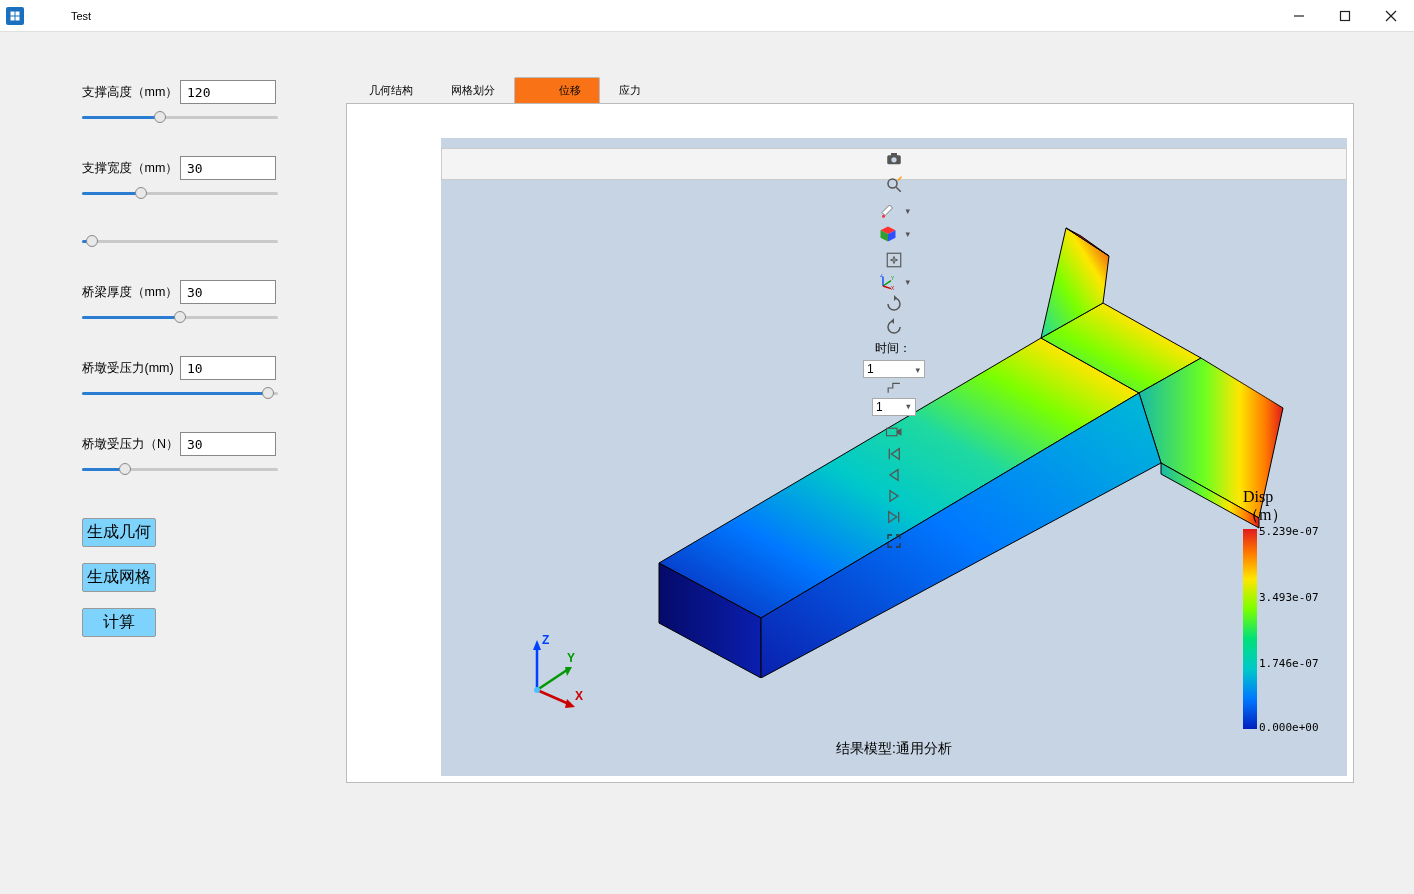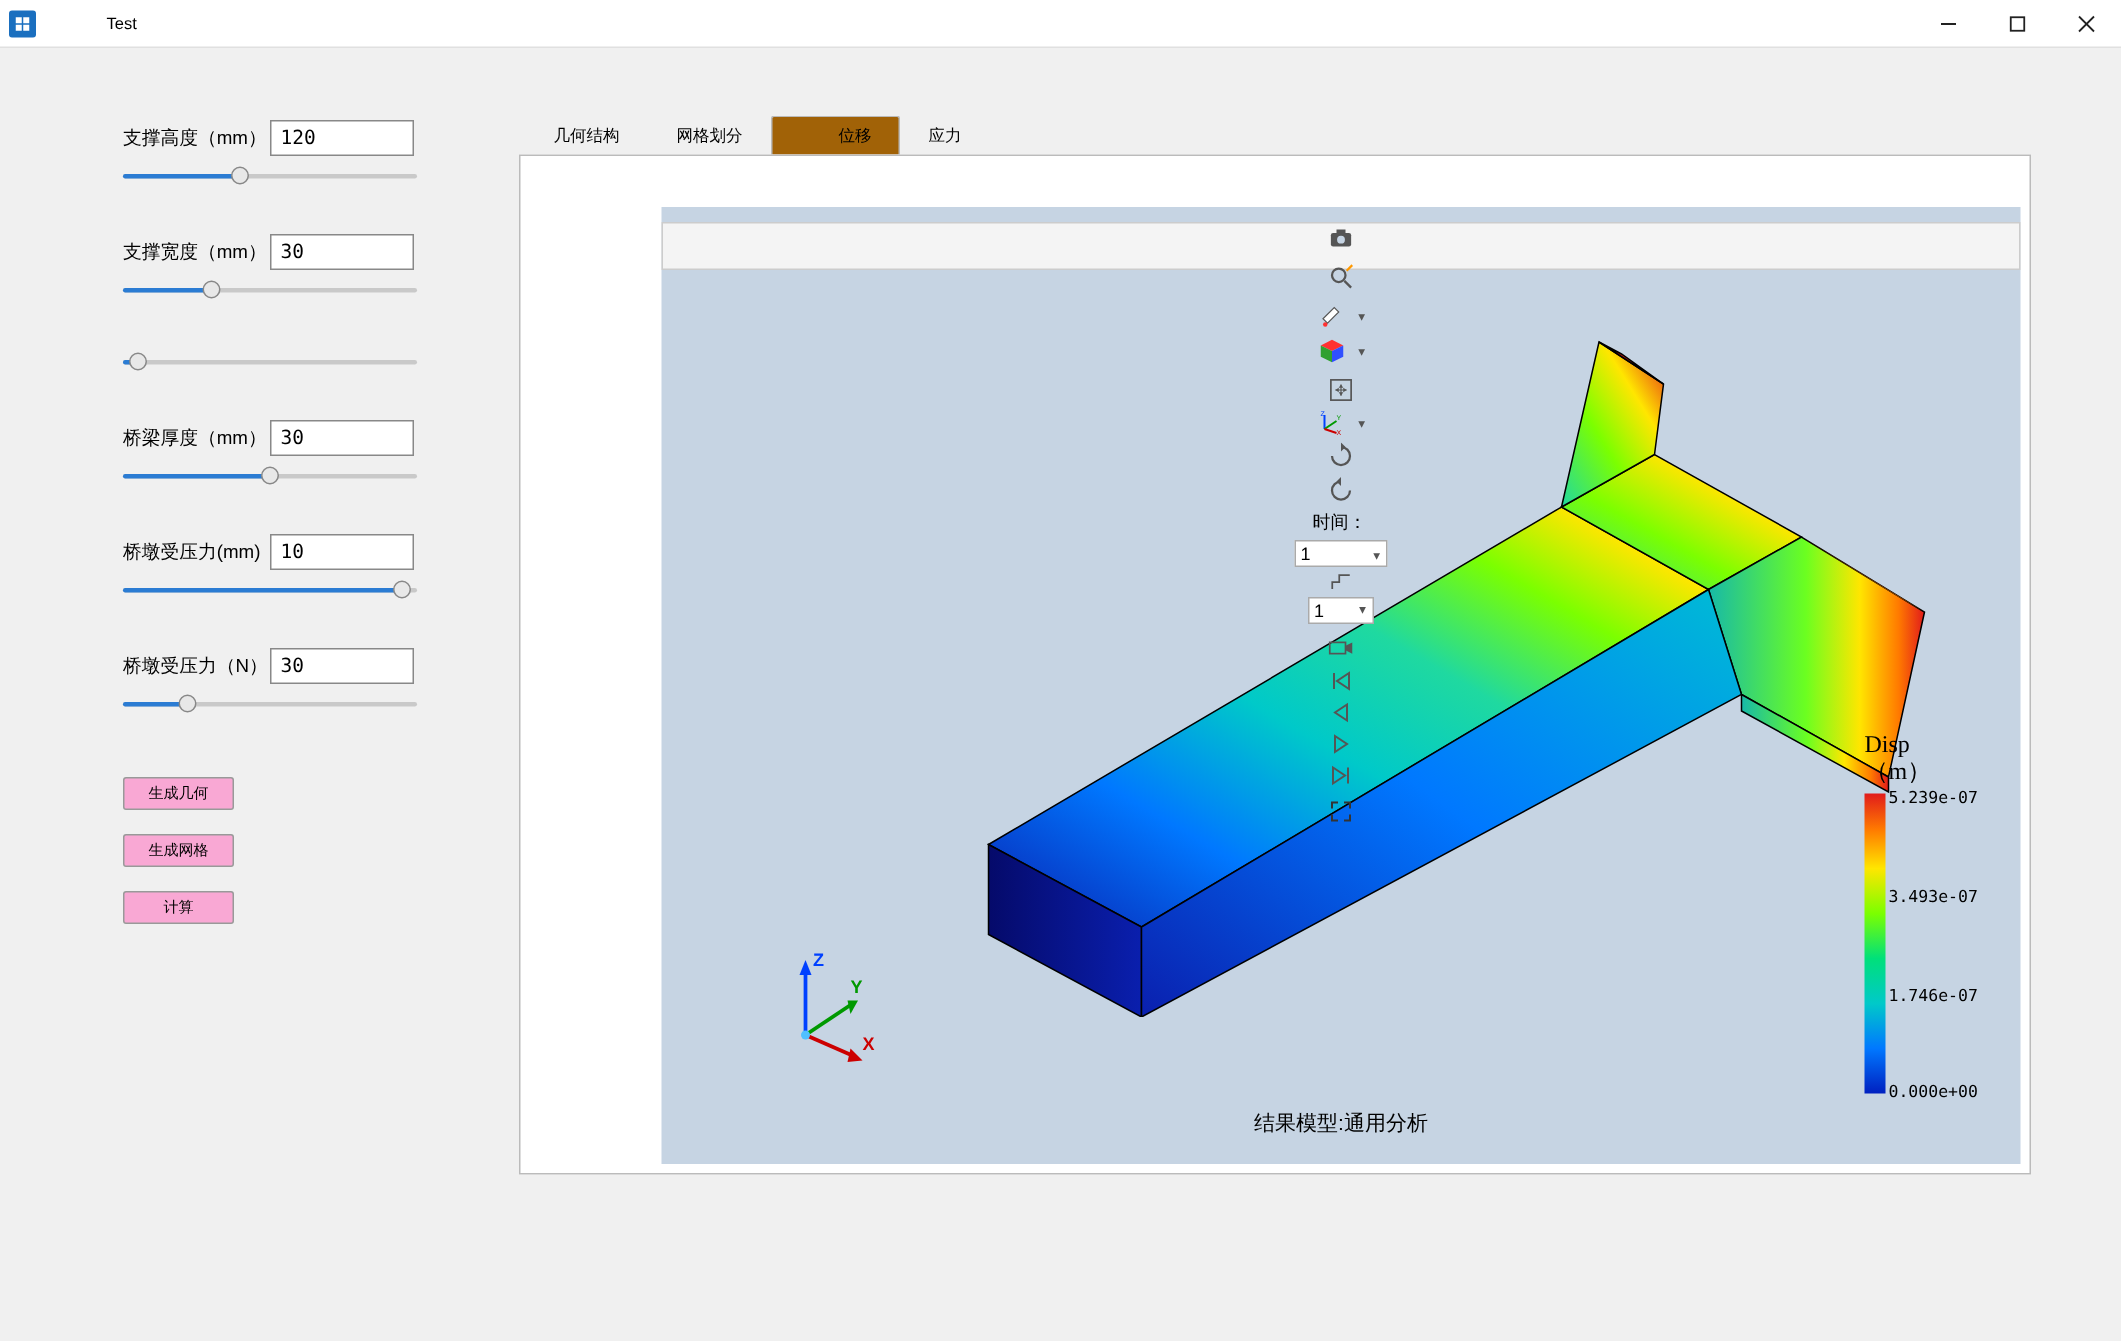--- a/index.html
+++ b/index.html
@@ -14,25 +14,25 @@
 .sidebar { width: 346px; padding: 48px 60px 0 82px; }
 .param-row { margin-bottom: 30px; }
 .param-top { display: flex; align-items: center; }
 .param-label { width: 98px; font-size: 12.5px; }
 .param-input { width: 96px; height: 24px; border: 1px solid #888; font-family: monospace; font-size: 13px; padding: 2px 6px; background:#fff;}
 .slider { position: relative; height: 18px; margin-top: 4px; width: 196px;}
 .slider-track { position: absolute; top: 8px; left: 0; right: 0; height: 3px; background: #c9c9c9; border-radius: 2px; }
 .slider-fill { position: absolute; top: 8px; left: 0; height: 3px; background: #2b7cd3; border-radius:2px;}
 .slider-thumb { position: absolute; top: 3px; width: 12px; height: 12px; background: #e8e8e8; border: 1px solid #888; border-radius: 50%; margin-left:-6px;}
 .action-buttons { margin-top: 40px; }
-.action-buttons button { display: block; min-width: 74px; padding: 3px 0; margin-bottom: 16px; background: #f9a8d4; border: 1px solid #999; font-size: 10px; font-family: inherit; border-radius:2px;}
+.action-buttons button { display: block; min-width: 74px; padding: 3px 0; margin-bottom: 16px; background: #7dd3fc; border: 1px solid #999; font-size: 16px; font-family: inherit; border-radius:2px;}
 .content { flex: 1; padding-top: 44px; padding-right: 60px;}
 .tabs { display: flex; margin-left: 4px; }
 .tab { padding: 5px 18px; font-size: 11px; cursor: pointer; border: 1px solid transparent; position:relative; top:1px;font-family:Liberation Serif, serif;}
-.tab.active { background: #a16207; border: 1px solid #bbb; border-bottom: 1px solid #fff; border-radius:2px 2px 0 0;padding-left:44px;}
+.tab.active { background: #f97316; border: 1px solid #bbb; border-bottom: 1px solid #fff; border-radius:2px 2px 0 0;padding-left:44px;}
 .viewer { border: 1px solid #bbb; background: #fff; height: 680px; position: relative; }
 .viewer-inner { position: absolute; left: 94px; right: 6px; top: 34px; bottom: 6px; background: #c6d4e3; }
 .toolbar { position: absolute; left: 94px; right: 6px; top: 44px; height: 32px; background: #f4f4f4; border: 1px solid #ccc; display: flex; align-items: center; padding: 0 4px; gap: 3px; z-index:2;flex-direction:column;}
 .tool-btn { width: 26px; height: 26px; display:flex; align-items:center; justify-content:center; border:1px solid transparent;}
 .tool-btn.dd { width: 38px; justify-content: flex-start; padding-left:3px; position:relative;}
 .tool-btn.dd::after{content:"▾"; font-size:9px; position:absolute; right:2px; color:#555;}
 .tool-sep { width: 1px; height: 24px; background: #ccc; margin: 0 4px; }
 .time-label { font-size: 12px; margin: 0 6px 0 4px; }
 .time-select { width: 62px; height: 22px; border: 1px solid #aaa; font-size: 12px; background:#fff; padding: 1px 3px; position:relative;}
 .time-select::after{content:"▾"; font-size:9px; position:absolute; right:4px; top:4px; color:#555;}

